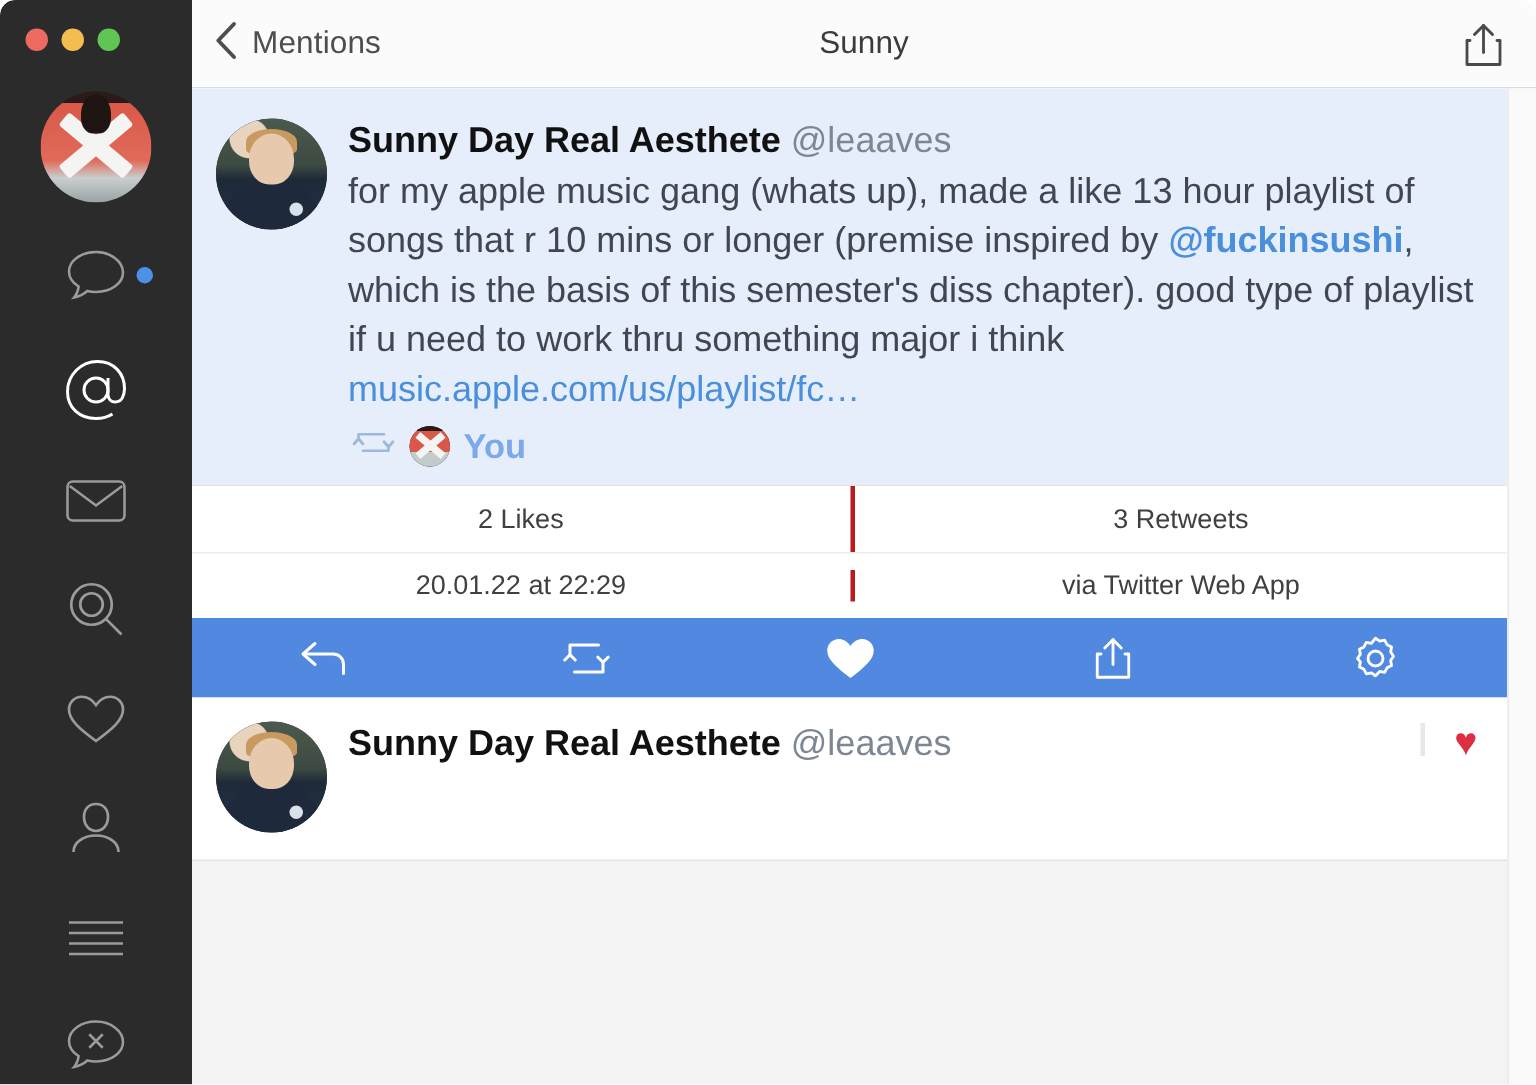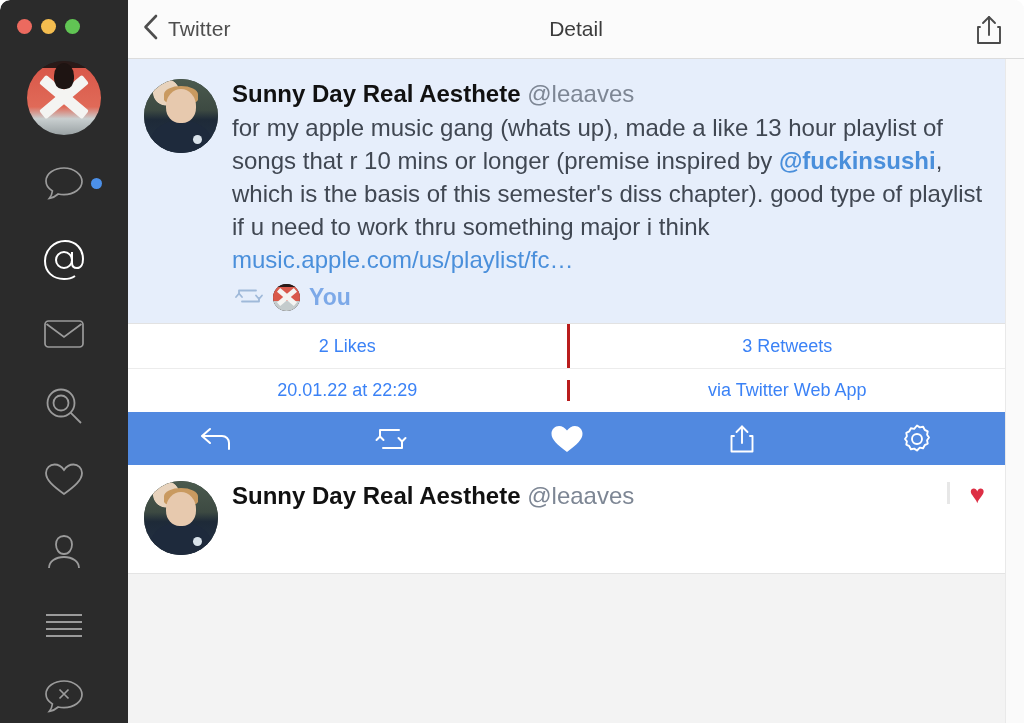--- a/index.html
+++ b/index.html
@@ -306,21 +306,21 @@
     display: flex;
     height: 44px;
   }
   .stats-row + .stats-row { border-top: 1px solid #ececec; align-items: center; }
   .stats-cell {
     flex: 1 1 50%;
     display: flex;
     align-items: center;
     justify-content: center;
     font-size: 18px;
-    color: #3b82f6;
+    color: #404040;
   }
   .stats-cell + .stats-cell { border-left: 3px solid #b91c1c; }
 
   
   #action-bar {
     height: 53px;
     background: #5189e0;
     display: flex;
     align-items: center;
   }
@@ -456,24 +456,24 @@
 
   <div id="main">
 
     <div id="titlebar">
       <div id="back-button">
         <span>
           <svg width="17" height="28" viewBox="0 0 17 28" fill="none" stroke="#4e4e4e" stroke-width="2.6" stroke-linecap="round" stroke-linejoin="round">
             <path d="M14 3 3.5 14 14 25"></path>
           </svg>
         </span>
-        <span id="back-label">Twitter</span>
+        <span id="back-label">Mentions</span>
       </div>
 
-      <div id="detail-title">Detail</div>
+      <div id="detail-title">Sunny</div>
 
       <div id="share-top">
         <svg width="28" height="32" viewBox="0 0 28 32" fill="none" stroke="#4a4a4a" stroke-width="1.9" stroke-linecap="round" stroke-linejoin="round">
           <path d="M14 21V3"></path>
           <path d="M8 9 14 3 20 9"></path>
           <path d="M5 13H3v16h22V13h-2"></path>
         </svg>
       </div>
     </div>
 

